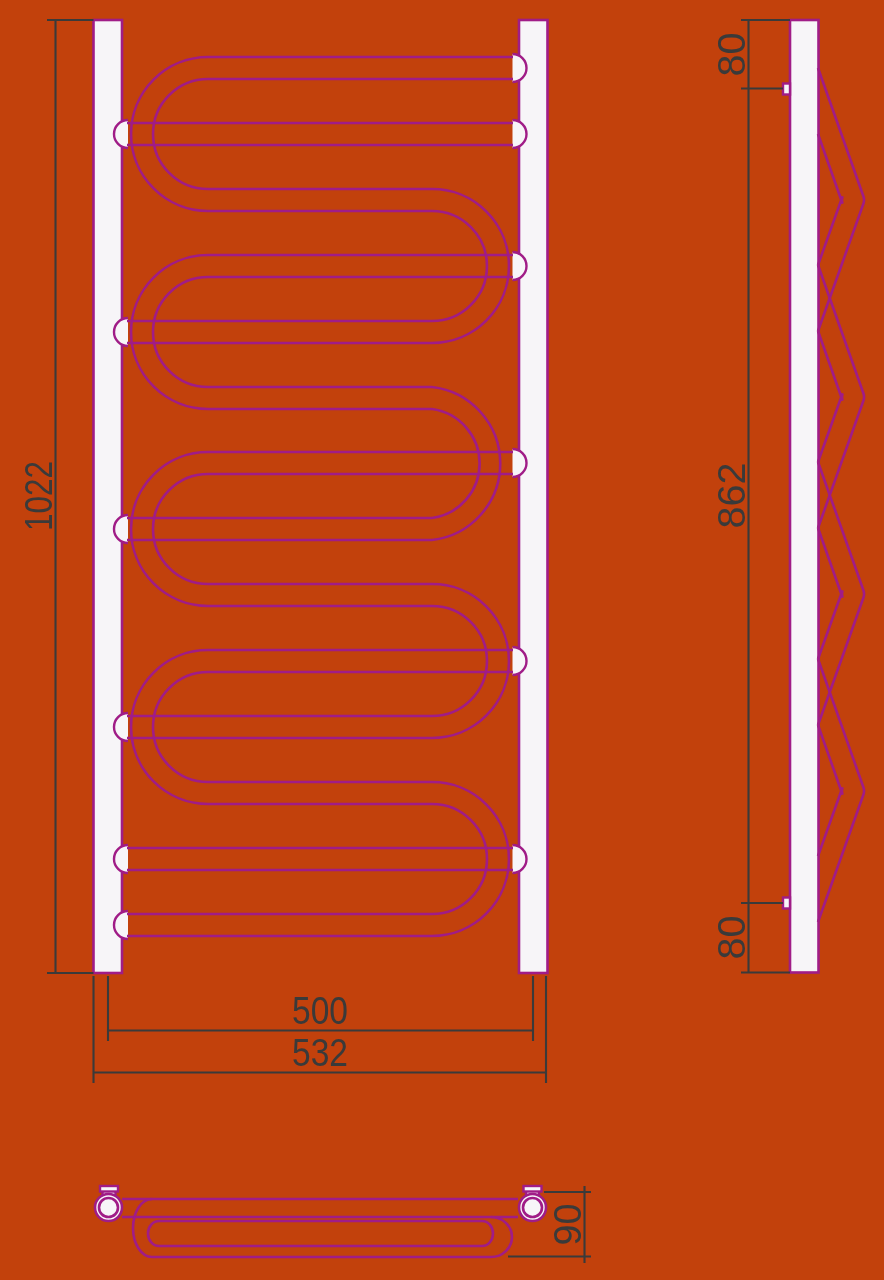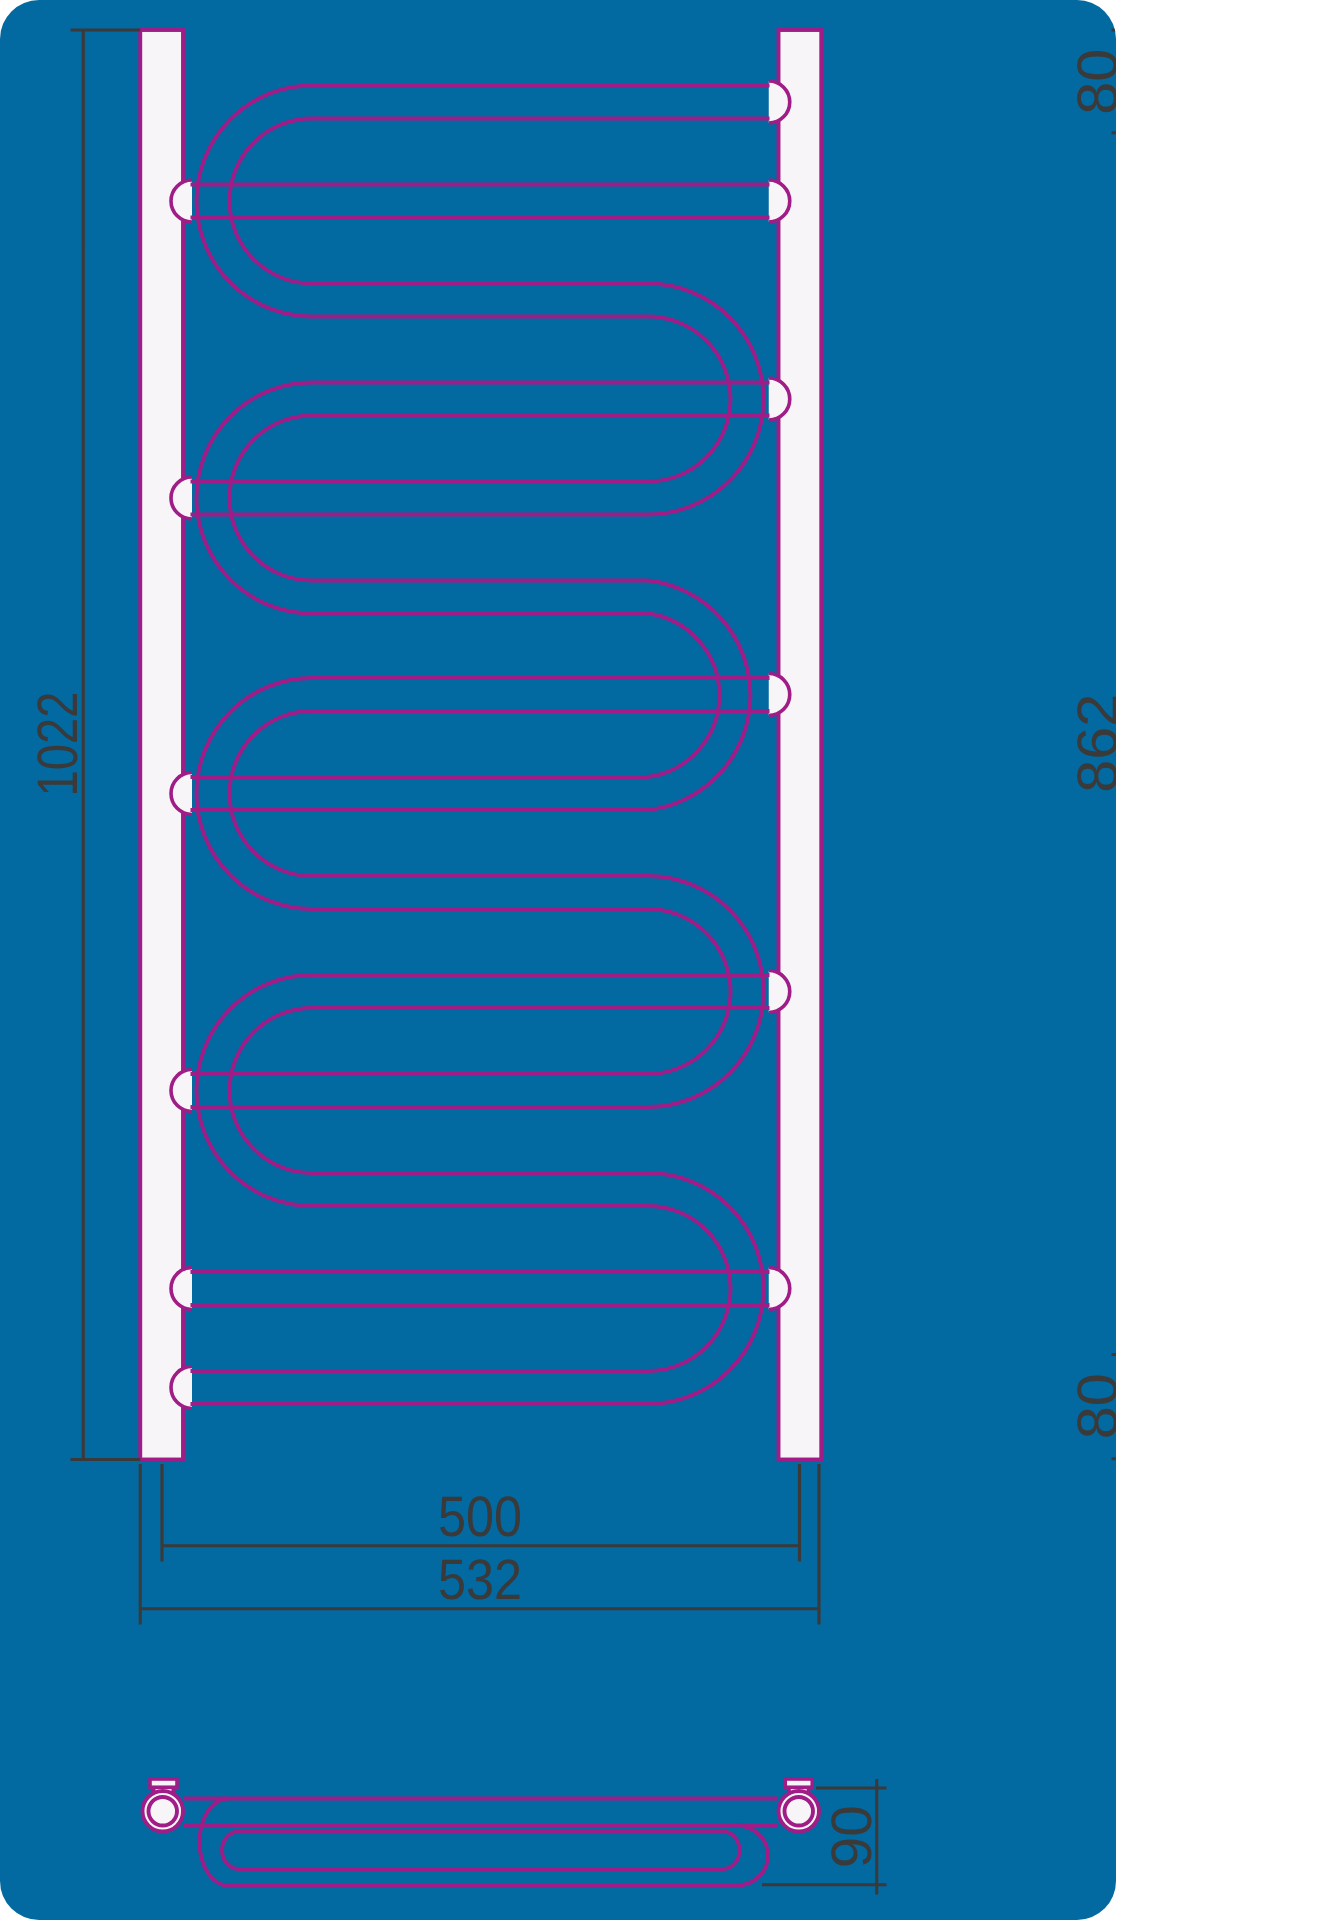--- a/index.html
+++ b/index.html
@@ -1,17 +1,17 @@
 <!DOCTYPE html>
 <html style="--line: #A01C87; --dim: #3A3A3A; --fill: #F7F5F8;"><head>
 <meta charset="utf-8">
 <style>
   html,body{margin:0;padding:0;background:#ffffff;}
-  #stage{position:relative;width:744px;height:1280px;background:#0369a1;overflow:hidden;
-         font-family:"Liberation Sans", sans-serif;border-radius:26px;}
+  #stage{position:relative;width:884px;height:1280px;background:#c2410c;overflow:hidden;
+         font-family:"Liberation Sans", sans-serif;}
   svg{position:absolute;left:0;top:0;}
   .tube{fill:none;stroke:var(--line,#A01C87);stroke-width:2.6;}
   .solid{fill:var(--fill,#F7F5F8);stroke:var(--line,#A01C87);stroke-width:2.6;}
   .nub{fill:var(--fill,#F7F5F8);stroke:var(--line,#A01C87);stroke-width:2.4;}
   .dim{fill:none;stroke:var(--dim,#3A3A3A);stroke-width:2.1;}
   .dimtext{fill:var(--dim,#3A3A3A);font-size:38px;font-family:"Liberation Sans",sans-serif;}
 </style>
 </head>
 <body>
 

